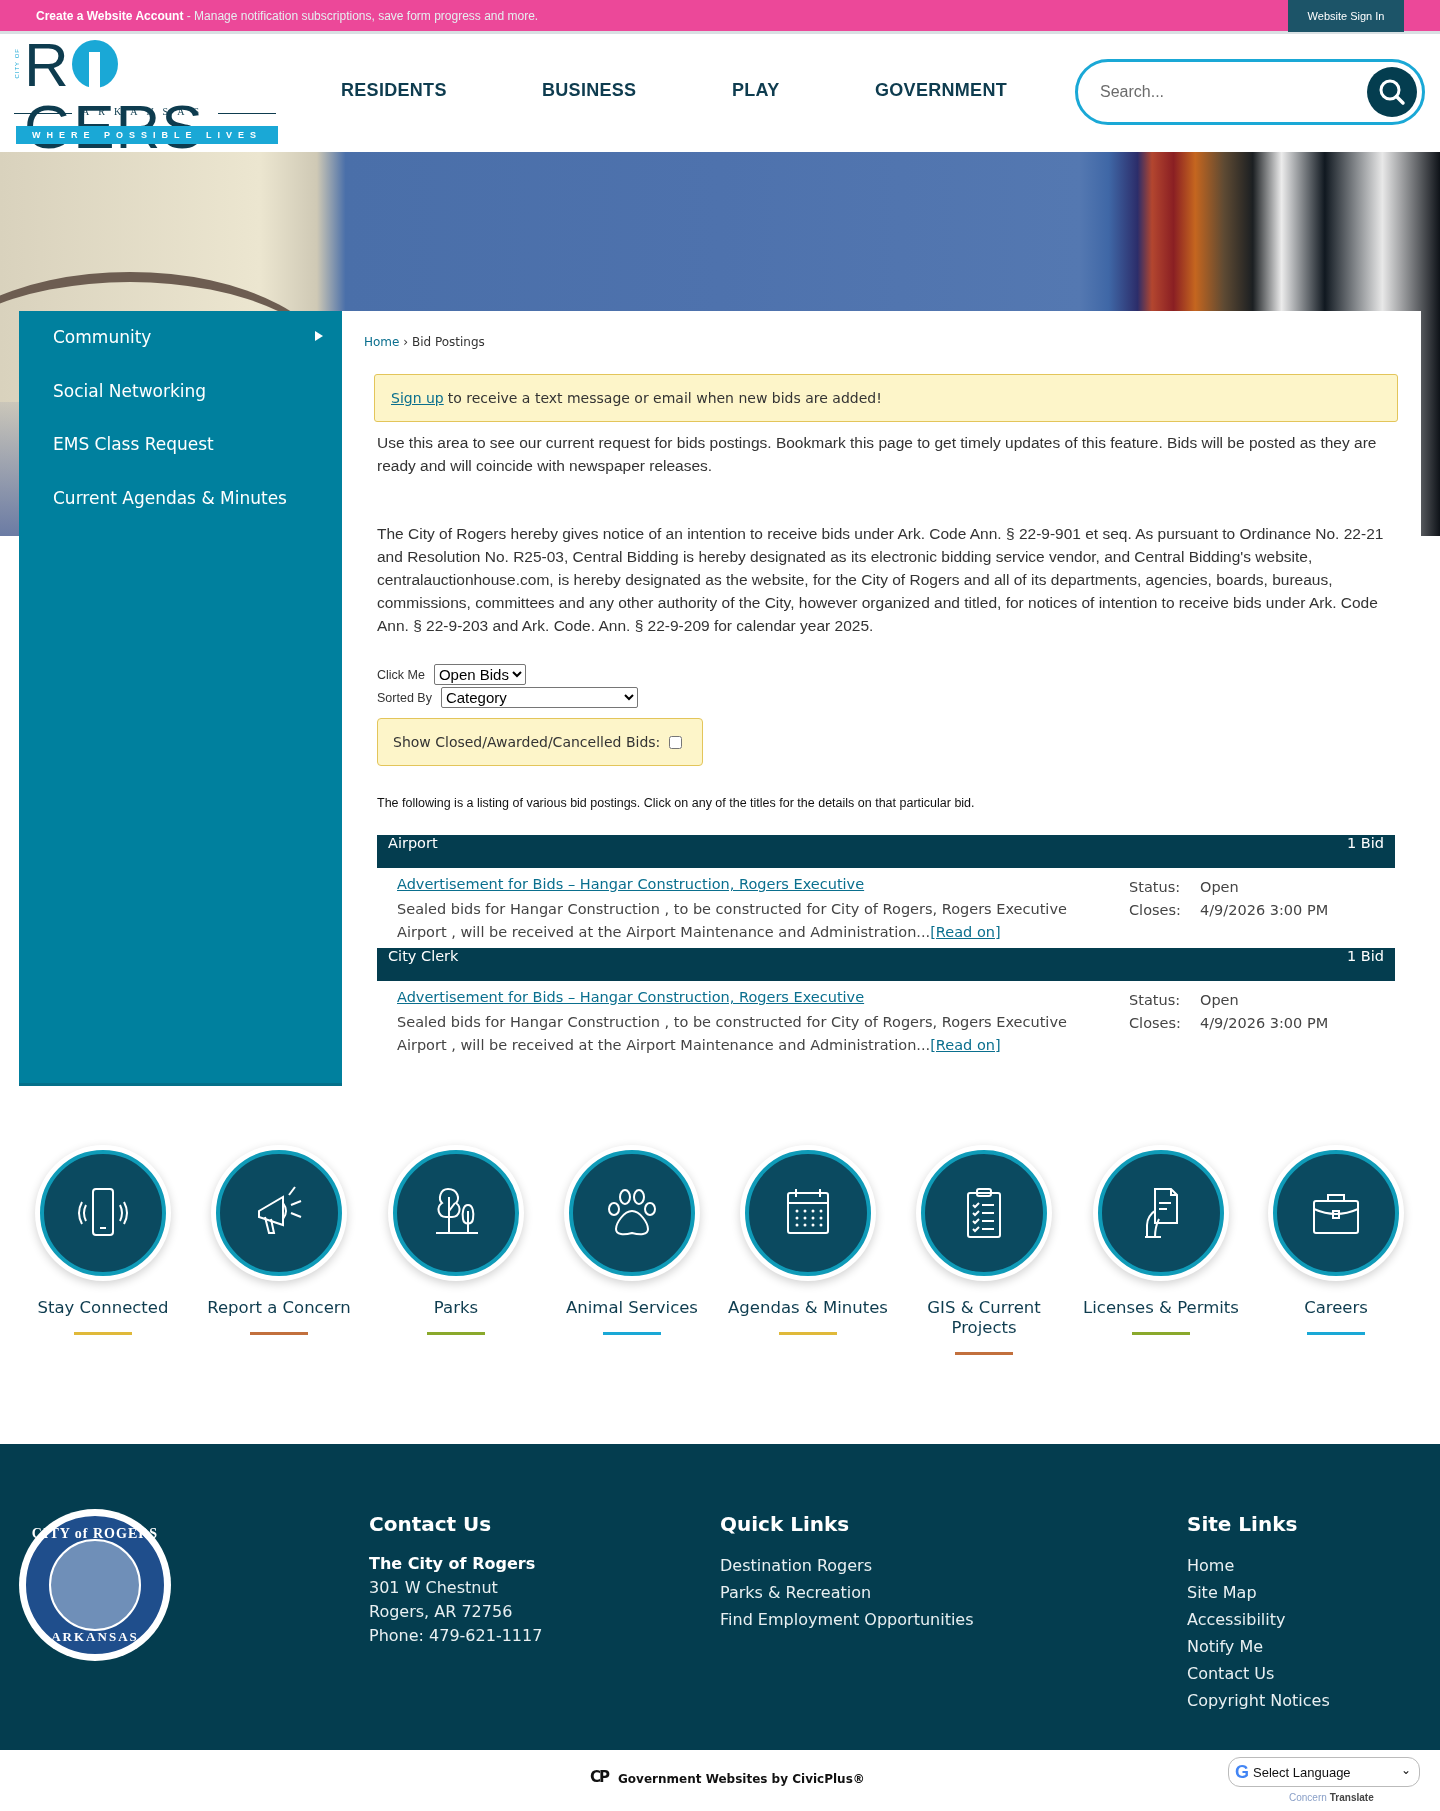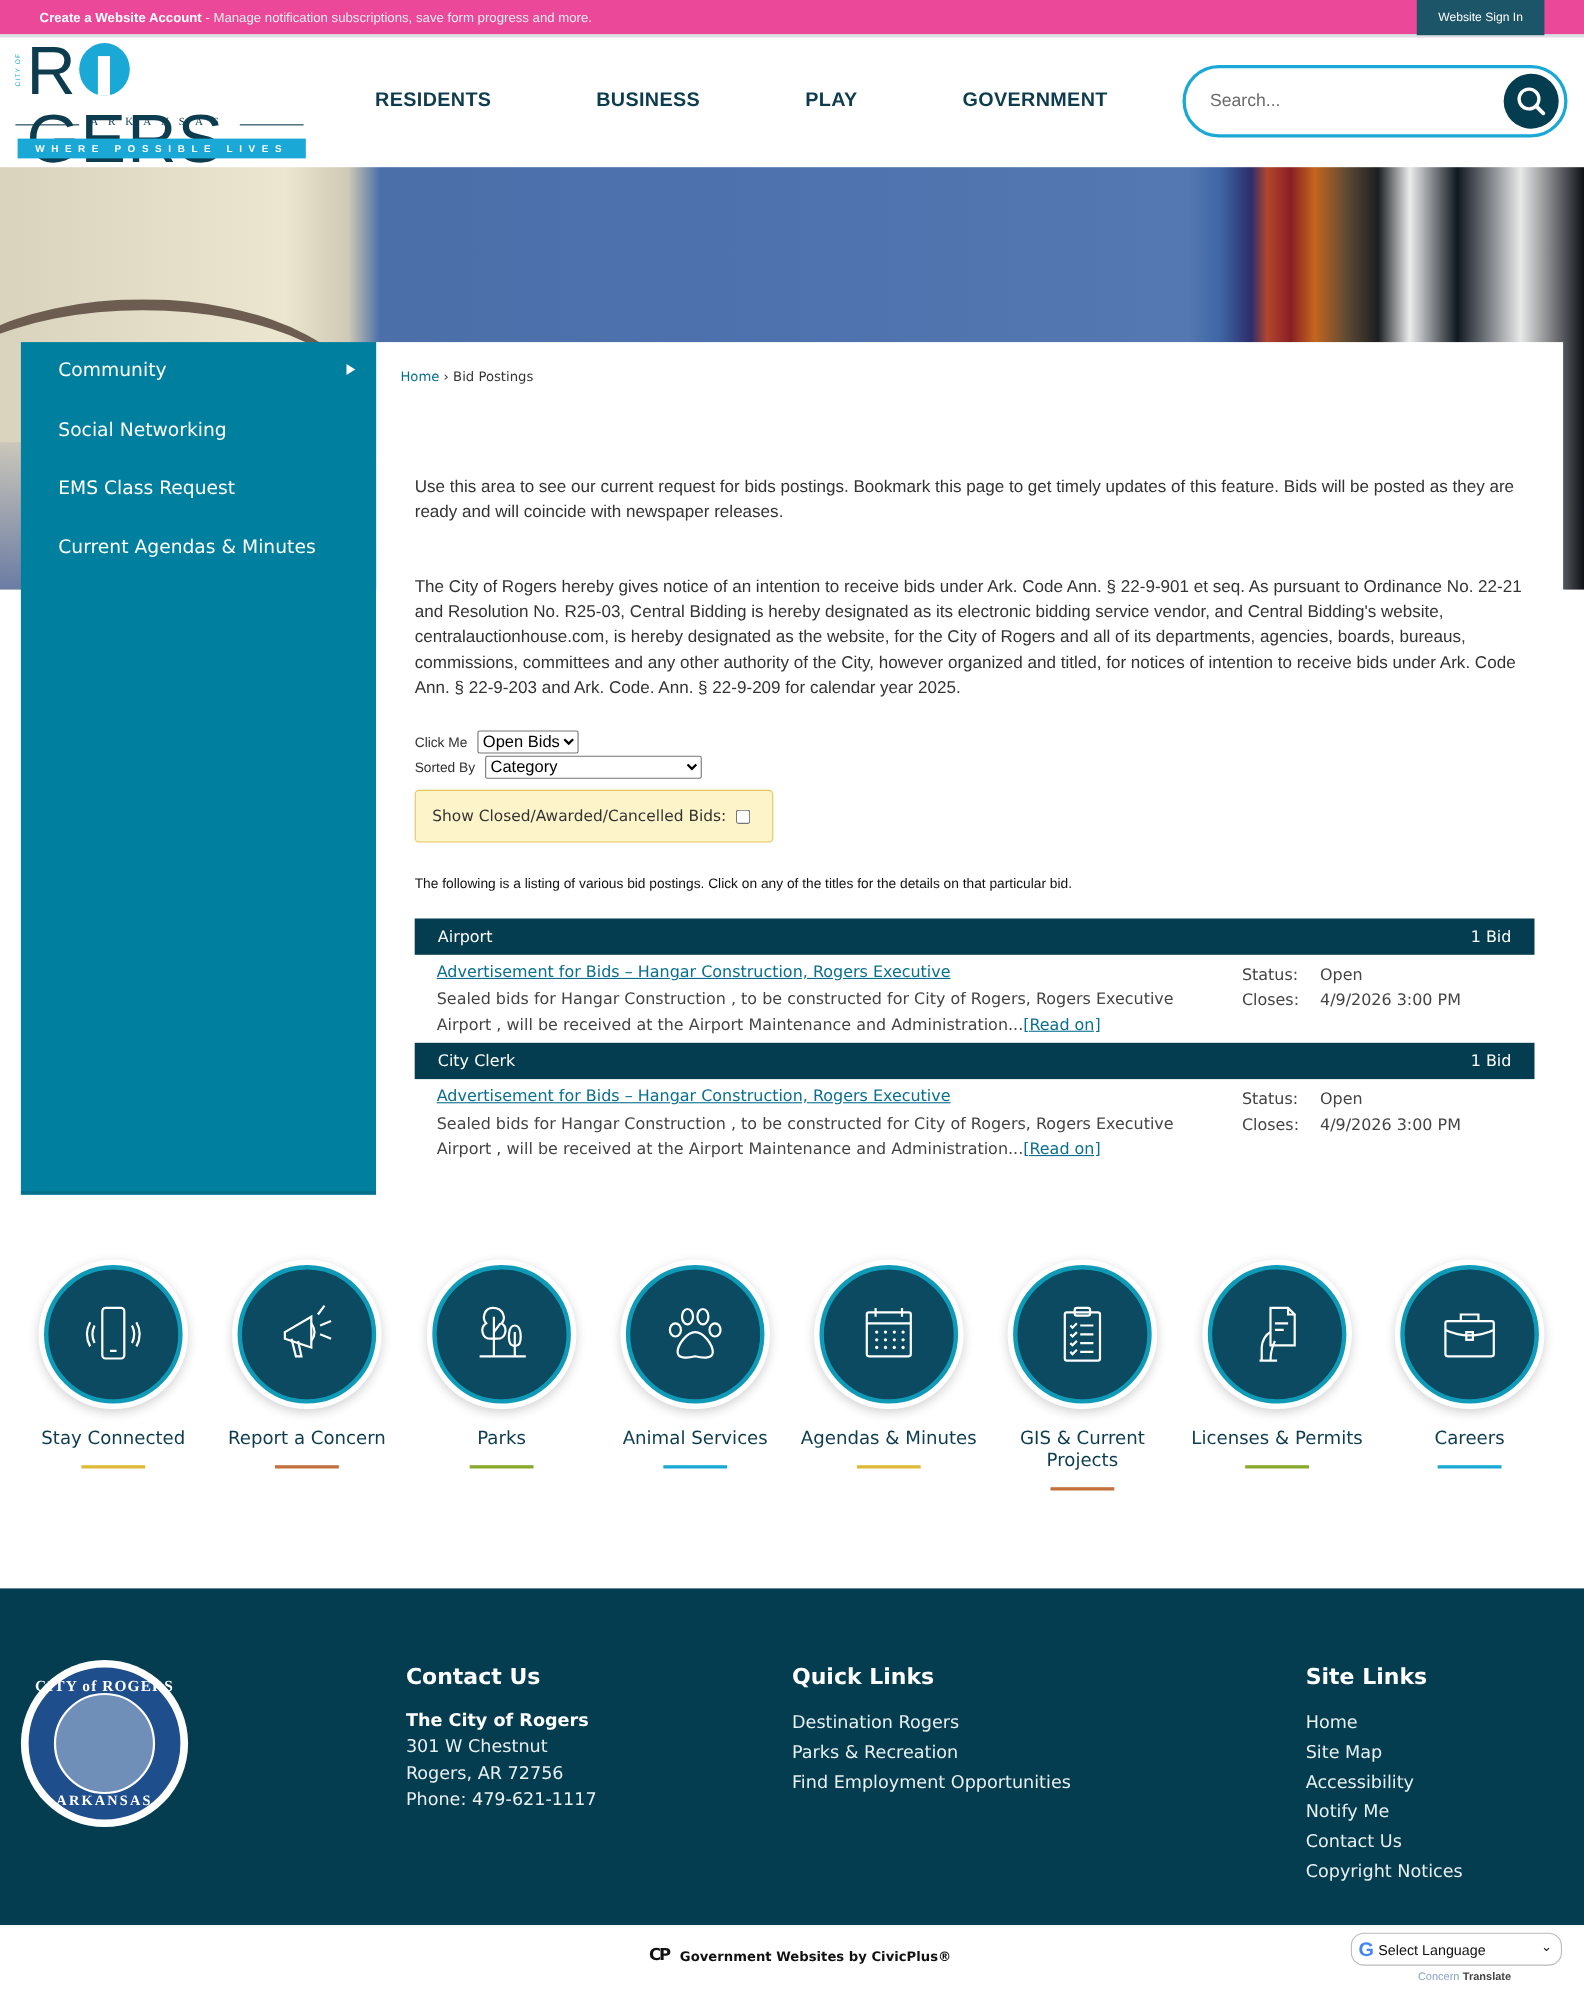--- a/index.html
+++ b/index.html
@@ -51,21 +51,21 @@
   .alert a { color: #0a6f8e; text-decoration: underline; margin-right: 4px; }
   .para { position: absolute; left: 35px; width: 1020px; font-size: 15.5px; line-height: 23px; color: #333; font-family: "Liberation Sans", sans-serif; }
   .filters { position: absolute; left: 35px; top: 353px; font-size: 12.5px; color: #333; font-family: "Liberation Sans", sans-serif; }
   .filters .row { position: absolute; white-space: nowrap; display: flex; align-items: center; }
   .filters select { font-size: 15px; font-family: "Liberation Sans", sans-serif; border: 1px solid #767676; border-radius: 2px; background: #fff; color: #000; height: 21px; margin-left: 9px; }
   .closedbox { position: absolute; left: 35px; top: 407px; width: 326px; height: 48px; background: #fdf5c9; border: 1px solid #e3c55a; border-radius: 4px; display: flex; align-items: center; padding-left: 15px; font-size: 14px; color: #333; font-family: "DejaVu Sans", sans-serif; }
   .closedbox input { margin-left: 9px; width: 13px; height: 13px; }
   .listing-note { position: absolute; left: 35px; top: 485px; font-size: 12.5px; color: #111; font-family: "Liberation Sans", sans-serif; }
 
   .cat { position: absolute; left: 35px; width: 1018px; }
-  .cat .bar { height: 33px; background: #043d4f; color: #ffffff; font-size: 14.5px; display: flex; justify-content: space-between; align-items: center; padding: 0 21px; font-family: "DejaVu Sans", sans-serif; }
+  .cat .bar { height: 33px; background: #043d4f; color: #ffffff; font-size: 14.5px; display: flex; justify-content: space-between; align-items: flex-start; padding: 0 11px; font-family: "DejaVu Sans", sans-serif; }
   .cat .item { position: relative; height: 80px; font-family: "DejaVu Sans", sans-serif; font-size: 14.5px; color: #444; }
   .cat .item .title { position: absolute; left: 20px; top: 8px; color: #0a6f8e; text-decoration: underline; }
   .cat .item .desc { position: absolute; left: 20px; top: 30px; width: 720px; line-height: 23px; }
   .cat .item .desc a { color: #0a6f8e; text-decoration: underline; }
   .cat .item .meta { position: absolute; left: 752px; top: 8px; line-height: 23px; }
   .cat .item .meta .k { display: inline-block; width: 71px; }
 
   
   .quick { position: absolute; left: 0; top: 1150px; width: 1440px; height: 230px; }
   .qi { position: absolute; top: 0; width: 176px; text-align: center; cursor: pointer; }
@@ -146,20 +146,24 @@
   <a style="top:177px">Current Agendas &amp; Minutes</a>
 </div>
 
 <div class="content">
   <div class="crumb">
     <a href="#">Home</a>
     <span>›</span>
     <span>Bid Postings</span>
   </div>
 
+  <div class="alert">
+    <a href="#">Sign up</a>
+    <span>to receive a text message or email when new bids are added!</span>
+  </div>
 
   <p class="para" style="top:120px">Use this area to see our current request for bids postings. Bookmark this page to get timely updates of this feature. Bids will be posted as they are ready and will coincide with newspaper releases.</p>
   <p class="para" style="top:211px">The City of Rogers hereby gives notice of an intention to receive bids under Ark. Code Ann. § 22-9-901 et seq. As pursuant to Ordinance No. 22-21 and Resolution No. R25-03, Central Bidding is hereby designated as its electronic bidding service vendor, and Central Bidding's website, centralauctionhouse.com, is hereby designated as the website, for the City of Rogers and all of its departments, agencies, boards, bureaus, commissions, committees and any other authority of the City, however organized and titled, for notices of intention to receive bids under Ark. Code Ann. § 22-9-203 and Ark. Code. Ann. § 22-9-209 for calendar year 2025.</p>
 
   <div class="filters">
     <div class="row" style="top:0">
       <span>Click Me</span>
       <select style="width:92px"><option>Open Bids</option></select>
     </div>
     <div class="row" style="top:23px">

